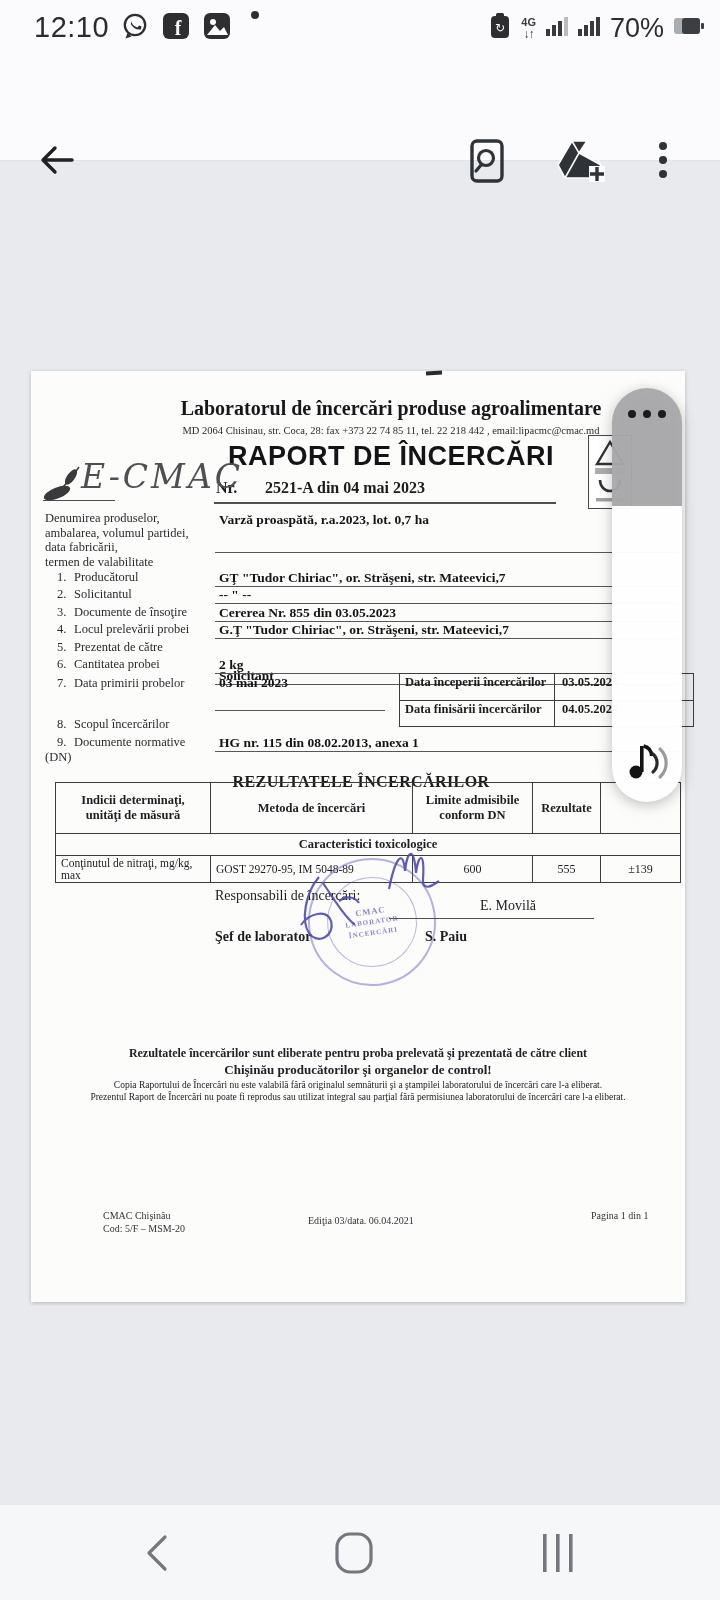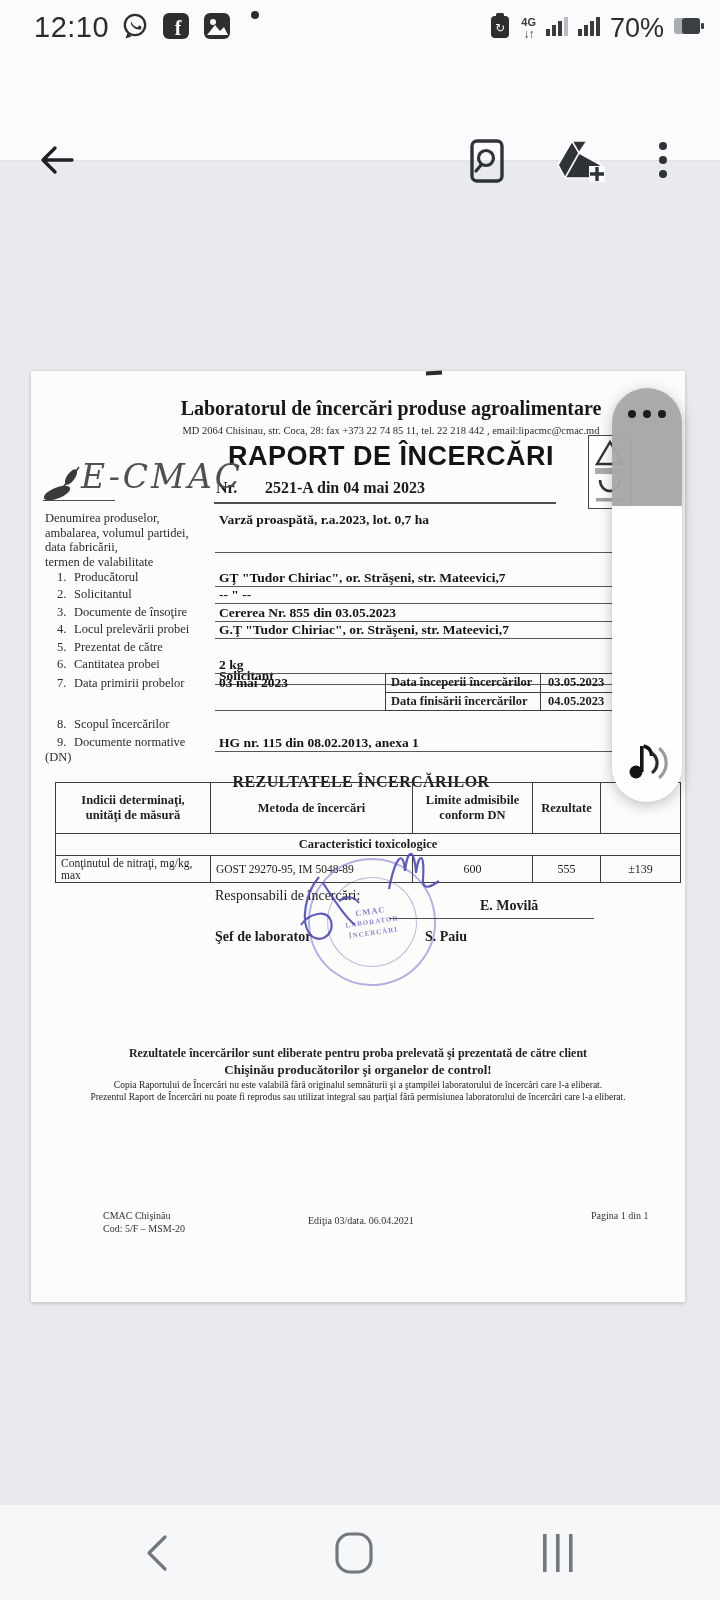--- a/index.html
+++ b/index.html
@@ -31,21 +31,21 @@
   .nrline{left:185px;top:108px;font-size:16px;font-weight:bold;}
   .rule{position:absolute;background:#4f4f52;height:1.2px;}
   .logo-text{left:50px;top:86px;font-size:33px;font-style:italic;color:#4f4f52;letter-spacing:3px;font-family:"DejaVu Serif",serif;}
 
   .lab{position:absolute;left:14px;width:168px;font-size:12.5px;color:#2b2b2e;line-height:14.5px;}
   .lab .num{display:inline-block;width:29px;padding-left:12px;box-sizing:border-box;}
   .multiline{white-space:pre-line;}
   .val{position:absolute;left:184px;width:466px;border-bottom:1px solid #57575a;font-size:13.5px;
        font-weight:bold;color:#141416;padding-left:4px;box-sizing:border-box;height:17px;line-height:15px;}
 
-  .datesbox{position:absolute;left:354px;top:302px;width:295px;height:38px;border:1.2px solid #3c3c3f;box-sizing:border-box;}
+  .datesbox{position:absolute;left:368px;top:302px;width:295px;height:54px;border:1.2px solid #3c3c3f;box-sizing:border-box;}
   .db-row{display:flex;height:50%;}
   .db-row:first-child{border-bottom:1px solid #3c3c3f;}
   .db-l{width:155px;border-right:1px solid #3c3c3f;font-size:12.5px;font-weight:bold;padding:1px 0 0 5px;box-sizing:border-box;}
   .db-v{flex:1;font-size:12.5px;font-weight:bold;padding:1px 0 0 7px;}
 
   .res-title{left:90px;top:386px;width:480px;font-size:16px;font-weight:bold;letter-spacing:0.4px;margin-top:16px;}
   table.res{position:absolute;left:24px;top:411px;width:625px;border-collapse:collapse;table-layout:fixed;
             font-family:"Liberation Serif","DejaVu Serif",serif;}
   table.res td,table.res th{border:1.2px solid #3c3c3f;color:#1d1d20;}
   table.res th{font-size:12.5px;font-weight:bold;white-space:pre-line;height:46px;padding:2px;}
@@ -276,21 +276,21 @@
       <div class="t">CMAC</div>
       <div class="t" style="font-size:7px;">LABORATOR</div>
       <div class="t" style="font-size:7px;">ÎNCERCĂRI</div>
     </div>
     <div class="sig-label" style="left:184px;top:517px;">Responsabili de încercări:</div>
     <span class="abs" style="left:352px;top:470px;">
       <svg width="72" height="58" viewBox="0 0 72 58">
           <path d="M6 48 C12 18 20 6 22 30 C24 10 31 4 33 32 C35 14 42 8 40 38 C39 50 48 46 56 40" fill="none" stroke="#4c4bb0" stroke-width="2.2" opacity="0.9"></path>
         </svg>
     </span>
-    <div class="sig-label" style="left:449px;top:527px;font-weight:bold;">E. Movilă</div>
+    <div class="sig-label" style="left:449px;top:527px;">E. Movilă</div>
     <div class="rule" style="left:358px;top:547px;width:205px;height:1.4px;"></div>
     <div class="sig-label" style="left:184px;top:558px;font-weight:bold;">Şef de laborator</div>
     <span class="abs" style="left:258px;top:500px;">
       <svg width="88" height="76" viewBox="0 0 88 76">
           <path d="M30 6 C16 22 12 50 20 62 C28 74 46 66 42 50 C38 38 20 42 12 54 M34 12 C46 30 56 46 66 54 M50 30 C58 24 66 26 70 32" fill="none" stroke="#4c4bb0" stroke-width="2.2" opacity="0.9"></path>
         </svg>
     </span>
     <div class="sig-label" style="left:394px;top:558px;font-weight:bold;">S. Paiu</div>
 
     <div class="note" style="top:675px;font-size:12px;font-weight:bold;">Rezultatele încercărilor sunt eliberate pentru proba prelevată şi prezentată de către client</div>

